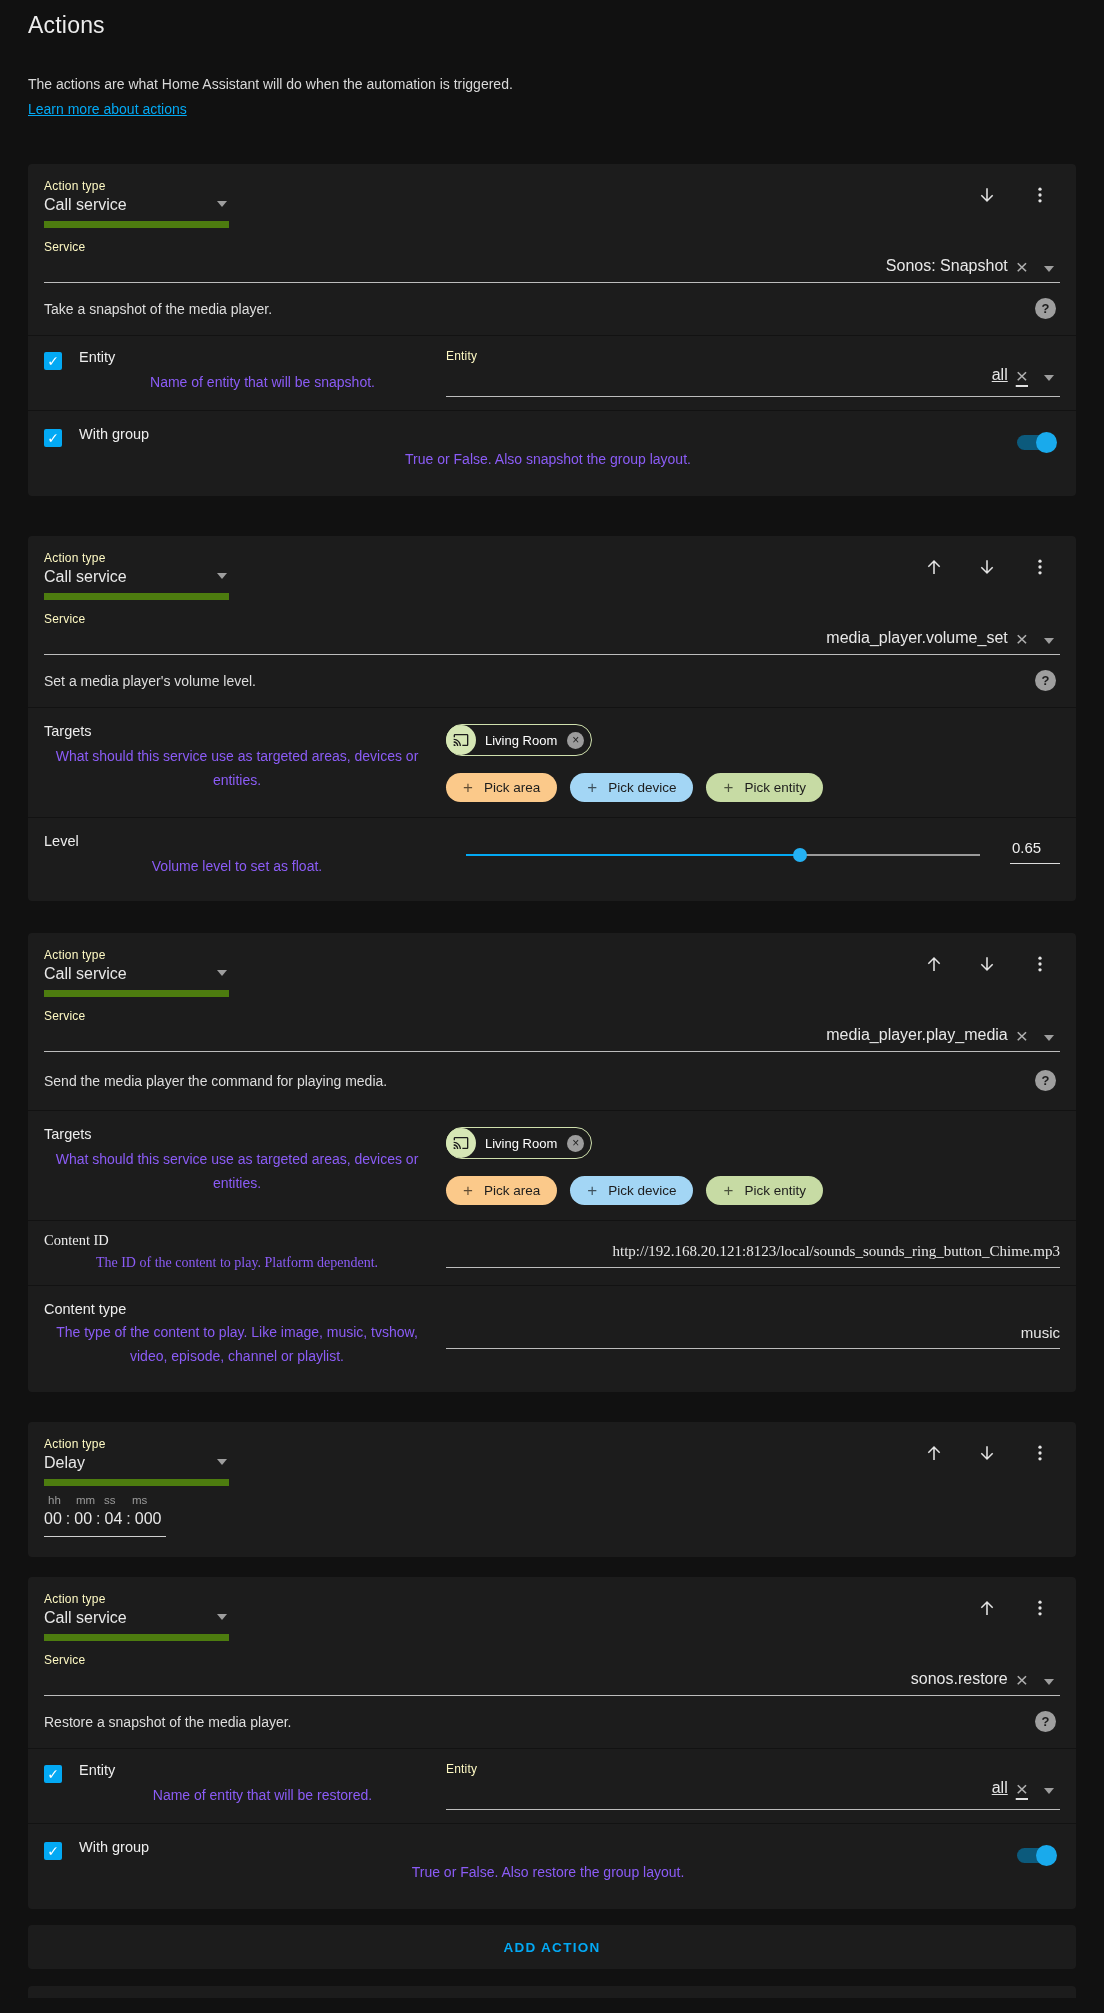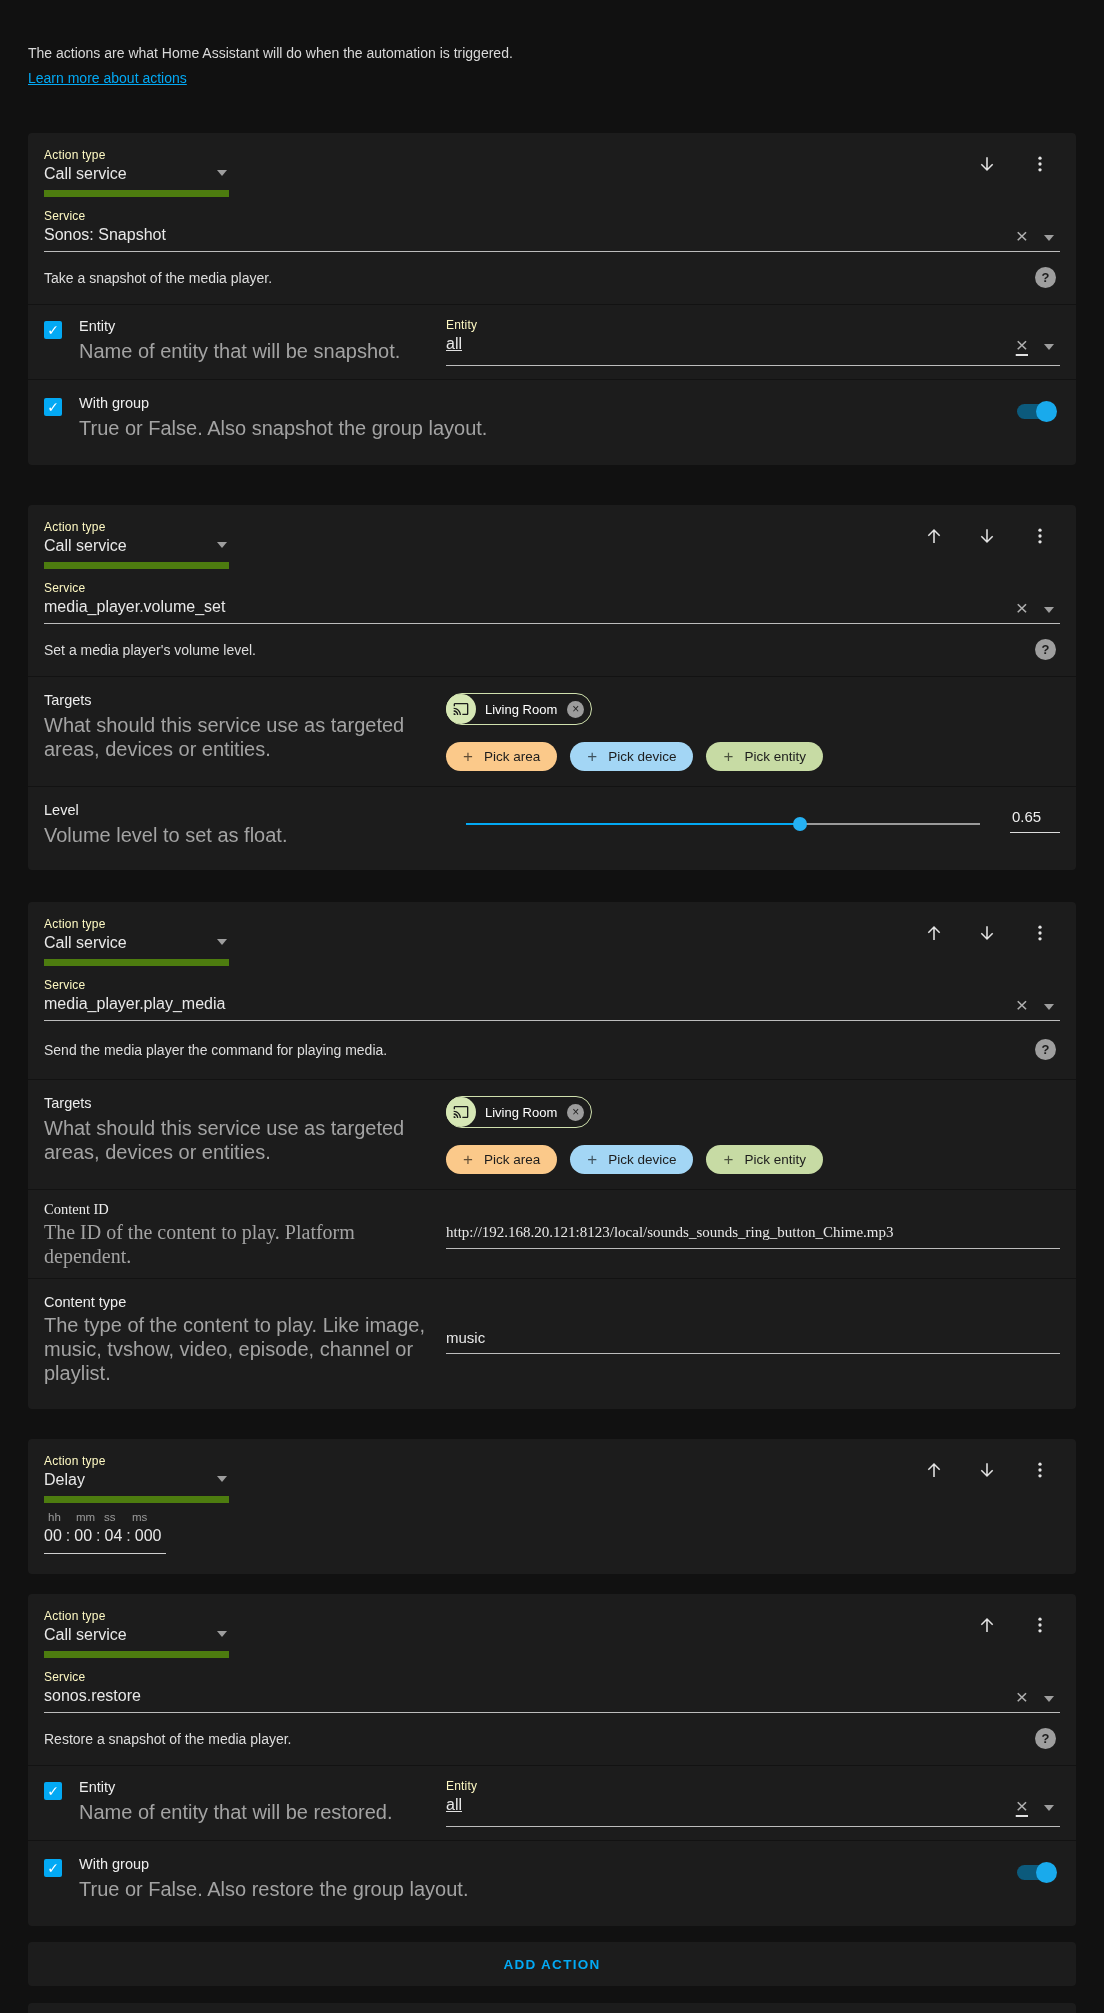--- a/index.html
+++ b/index.html
@@ -28,34 +28,34 @@
   .flabel{display:block;font-size:12px;color:#fef9c3;letter-spacing:.2px;}
   .select-row{display:flex;align-items:center;justify-content:space-between;border-bottom:7px solid #4d7c0f;padding:3px 2px 7px 0;}
   .fvalue{font-size:16px;color:#e8e8e8;}
   .caret{width:0;height:0;border-left:5px solid transparent;border-right:5px solid transparent;border-top:6px solid #9e9e9e;margin-bottom:2px;}
   .header-icons{display:flex;gap:29px;padding-top:4px;padding-right:6px;}
   .icon-btn{background:none;border:none;padding:0;cursor:pointer;display:flex;align-items:center;justify-content:center;width:24px;height:24px;}
 
   
   .service-field{padding:12px 16px 0;cursor:text;}
   .input-line{display:flex;align-items:flex-end;border-bottom:1px solid #bdbdbd;padding:3px 0 7px;}
-  .input-line .fvalue{flex:1;}
+  .input-line .fvalue{flex:1;text-align:right;}
   .clear-x{color:#b0b0b0;font-size:21px;line-height:16px;margin:0 16px 0 8px;cursor:pointer;}
   .input-line .caret{margin:0 6px 3px 0;cursor:pointer;}
 
   
   .row{display:flex;padding:13px 16px;}
   .row.divided{border-top:1px solid #121212;}
   .desc-row{align-items:center;justify-content:space-between;font-size:14px;color:#dedede;padding:15px 16px 16px;}
   .help-circle{width:21px;height:21px;border-radius:50%;background:var(--help-bg,#9e9e9e);color:#1c1c1c;font-size:13px;font-weight:700;display:flex;align-items:center;justify-content:center;margin-right:4px;cursor:pointer;flex:none;}
 
   .checkbox{width:18px;height:18px;border-radius:2px;background:var(--accent,#03a9f4);color:#fff;font-size:14px;font-weight:700;line-height:18px;text-align:center;margin:3px 17px 0 0;cursor:pointer;flex:none;}
   .row-text{flex:1;}
   .row-label{font-size:14.5px;color:#ededed;}
-  .row-desc{font-size:20px;color:#a3a3a3;margin-top:5px;line-height:24px;}
+  .row-desc{font-size:14px;color:#8b5cf6;margin-top:5px;line-height:24px;text-align:center;}
   .row-field{width:614px;}
   .row-field .input-line{padding-bottom:12px;text-decoration:underline;}
   .pad-row{padding-top:15px;padding-bottom:25px;}
 
   .toggle{width:37px;height:15px;border-radius:8px;background:#0c5a7c;position:relative;margin:9px 6px 0 0;cursor:pointer;flex:none;}
   .toggle-thumb{position:absolute;right:-3px;top:-3px;width:21px;height:21px;border-radius:50%;background:#19aaec;}
 
   
   .targets-right{flex:1;display:flex;flex-direction:column;align-items:flex-start;gap:17px;padding-top:1px;}
   .chip{display:inline-flex;align-items:center;height:30px;border:1px solid #cfe0ad;border-radius:16px;padding-right:7px;background:transparent;cursor:default;}
@@ -93,20 +93,21 @@
   
   .footer-card{margin-top:16px;height:44px;display:flex;align-items:center;justify-content:center;}
   .add-action-btn{background:none;border:none;color:var(--accent,#03a9f4);font-family:inherit;font-size:13.5px;font-weight:700;letter-spacing:1.3px;cursor:pointer;}
   .bottom-strip{margin-top:17px;height:12px;background:var(--card-bg,#1c1c1c);border-radius:4px 4px 0 0;}
   svg{display:block;}
 </style>
 </head>
 <body>
 
 <div class="page">
+  <h1 class="page-title">Actions</h1>
   <p class="intro">The actions are what Home Assistant will do when the automation is triggered.</p>
   <a class="learn-more" href="#">Learn more about actions</a>
 
   
   <section class="card c1">
     <div class="card-header">
       <div class="select">
         <span class="flabel">Action type</span>
         <span class="select-row">
           <span class="fvalue">Call service</span>

